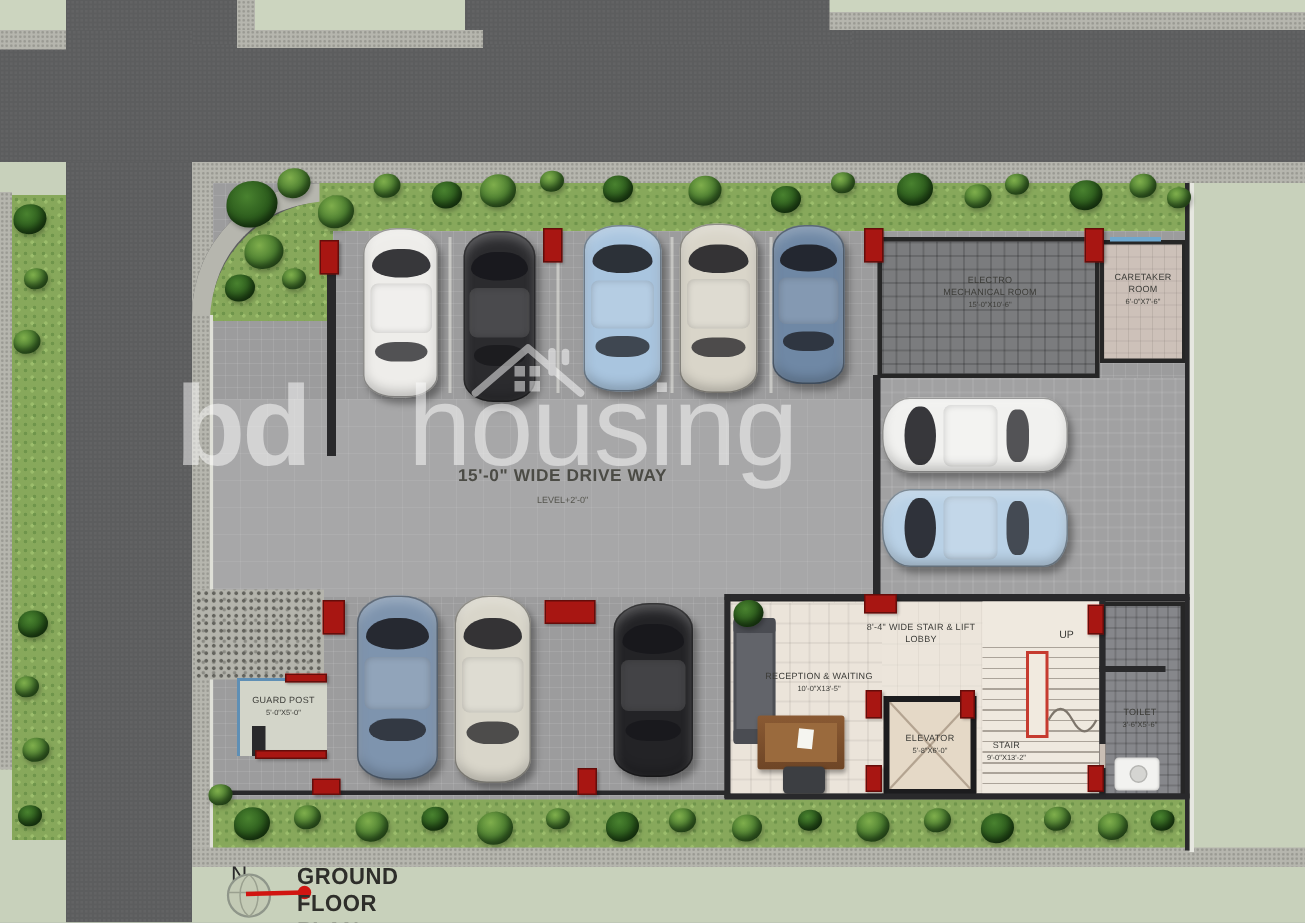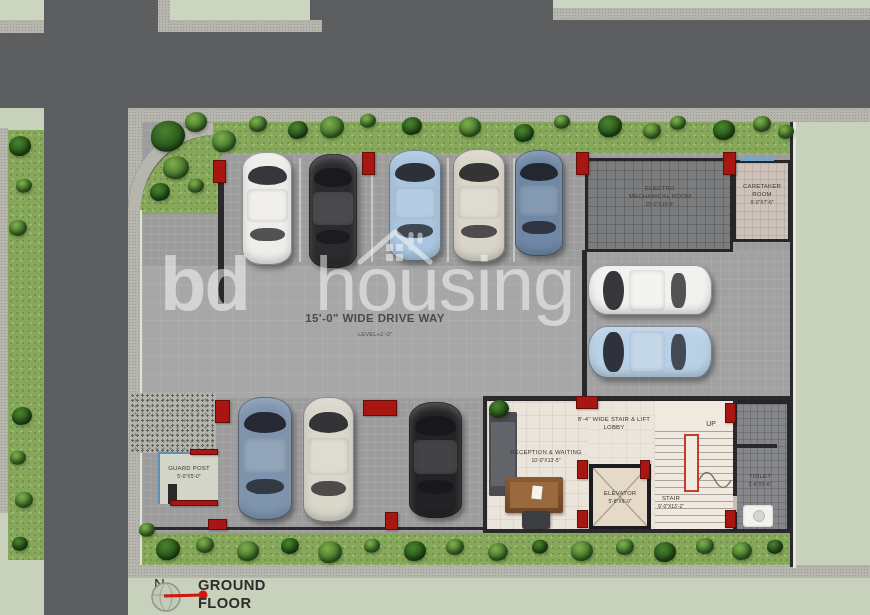--- a/index.html
+++ b/index.html
@@ -52,21 +52,21 @@
   .car.left .roof{position:absolute;left:33%;top:9%;width:29%;height:82%;border-radius:5px;background:rgba(255,255,255,.15);box-shadow:inset 0 0 5px rgba(0,0,0,.18);}
   .car.left .rw{position:absolute;left:67%;top:15%;width:12%;height:70%;background:#16161b;opacity:.72;border-radius:40%;}
   
   .lbl{position:absolute;transform:translate(-50%,-50%);text-align:center;white-space:nowrap;color:#3c3c38;line-height:1.3;z-index:30;}
   .lbl .l1{font-size:6px;letter-spacing:.2px;}
   .lbl .dim{font-size:5px;}
   .lbl-drive{font-size:11.5px;font-weight:bold;color:#4b4b45;letter-spacing:.4px;}
   .lbl-level{font-size:6px;color:#55554e;}
   .lbl-up{font-size:7px;color:#3c3c38;}
   
-  #watermark{position:absolute;left:112px;top:220px;z-index:40;pointer-events:none;margin-left:43px;}
+  #watermark{position:absolute;left:112px;top:220px;z-index:40;pointer-events:none;}
   
   #titleblock{position:absolute;left:146px;top:572px;height:42px;z-index:50;}
   #north-letter{position:absolute;left:8px;top:3px;font-size:15px;color:#2b2b2b;}
   #compass{position:absolute;left:0px;top:6px;}
   #plan-title{position:absolute;left:52px;top:4px;font-size:15.5px;font-weight:600;color:#2e2e2a;letter-spacing:.4px;border-bottom:2px solid #474740;padding:0 14px 3px 0;transform:scaleX(.95);transform-origin:left;}
   .layer{position:absolute;left:0;top:0;width:870px;height:615px;pointer-events:none;}
 </style>
 </head>
 <body>
 

